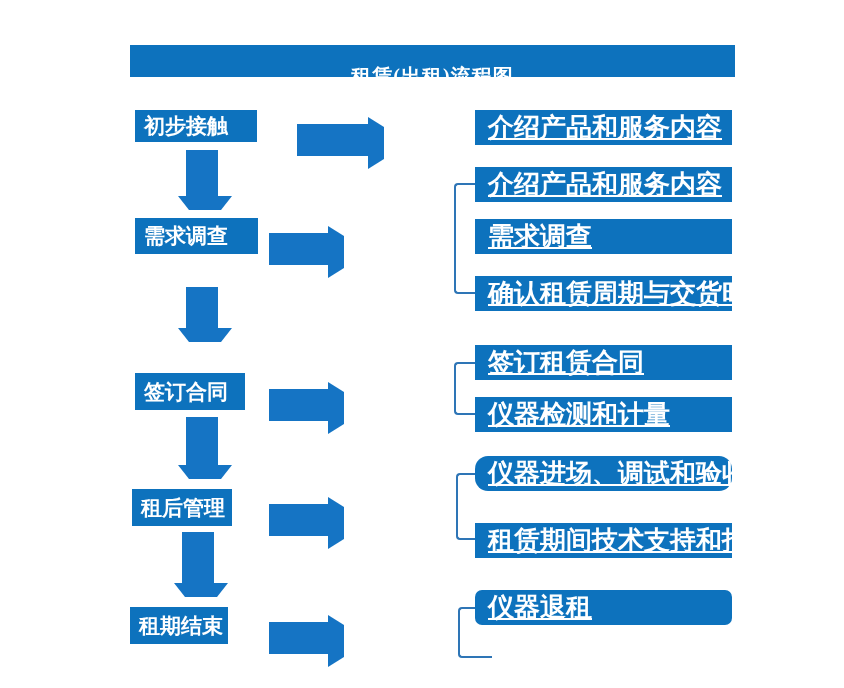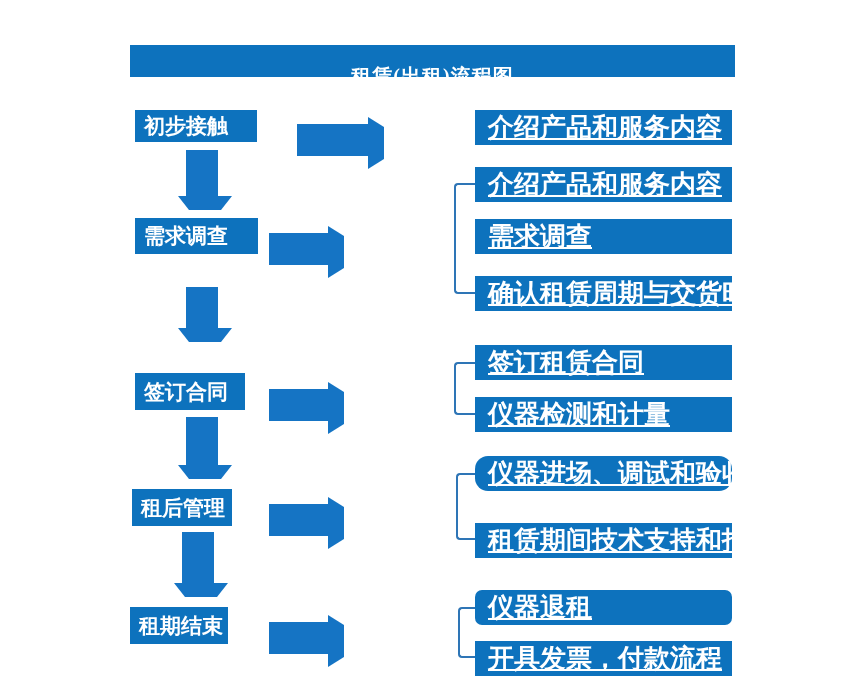--- a/index.html
+++ b/index.html
@@ -133,15 +133,14 @@
   <div class="output-box" style="top:187px;">需求调查</div>
   <div class="output-box" style="top:244px;text-align:center;">确认租赁周期与交货时间</div>
 
   <div class="output-box" style="top:313px;">签订租赁合同</div>
   <div class="output-box" style="top:365px;">仪器检测和计量</div>
 
   <div class="output-box" style="top:424px;border-radius:13px;">仪器进场、调试和验收</div>
   <div class="output-box" style="top:491px;">租赁期间技术支持和指导</div>
 
   <div class="output-box" style="top:558px;border-radius:7px;">仪器退租</div>
-  <div class="output-box" style="top:609px;">开具发票，付款流程</div>
 
 </div>
 
 </body></html>

